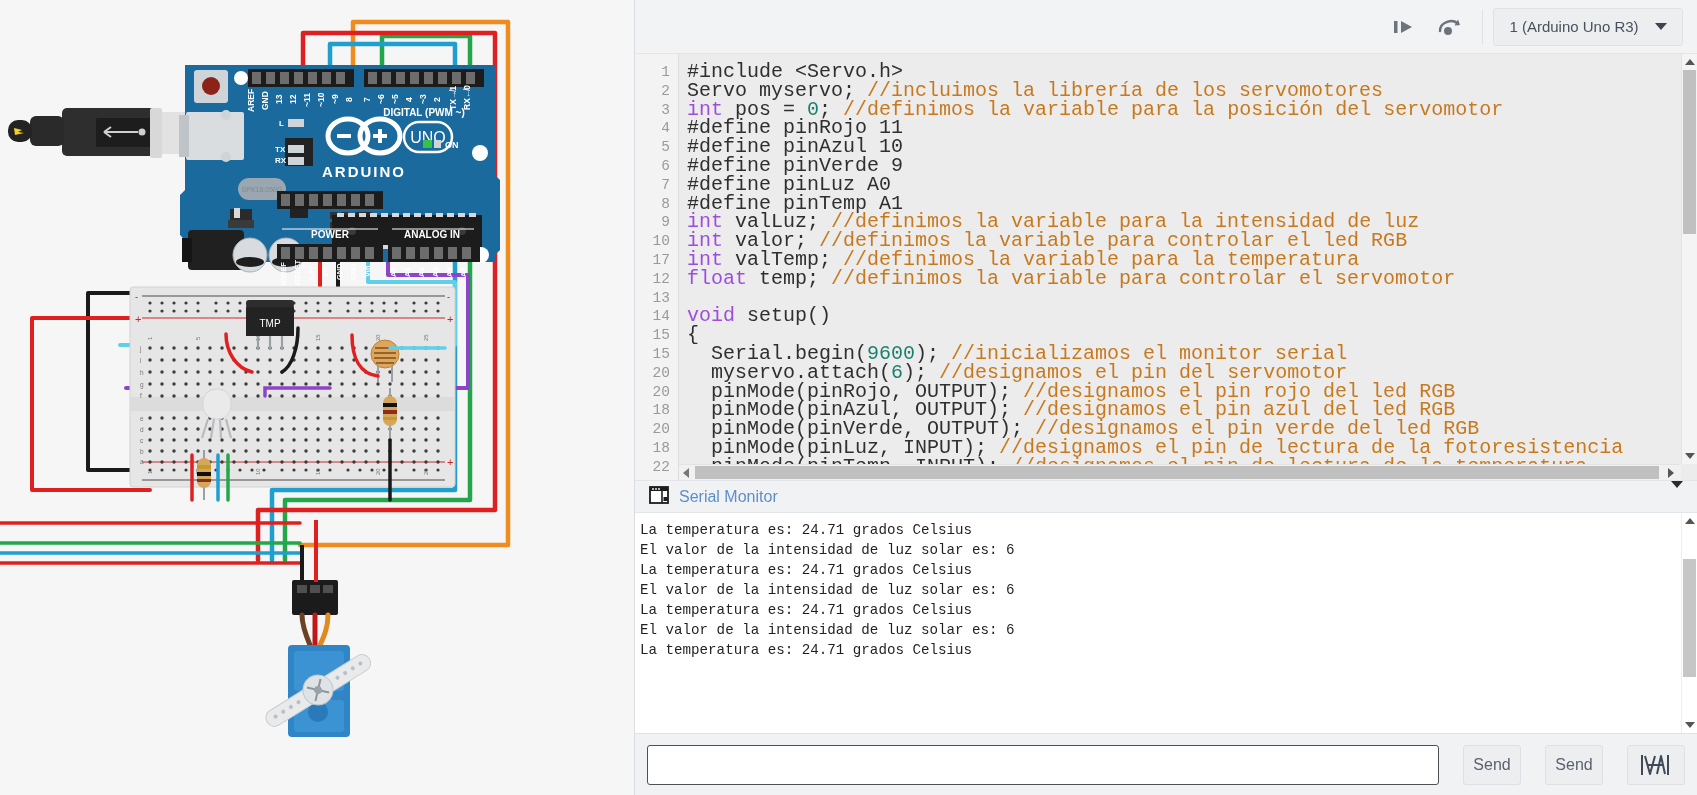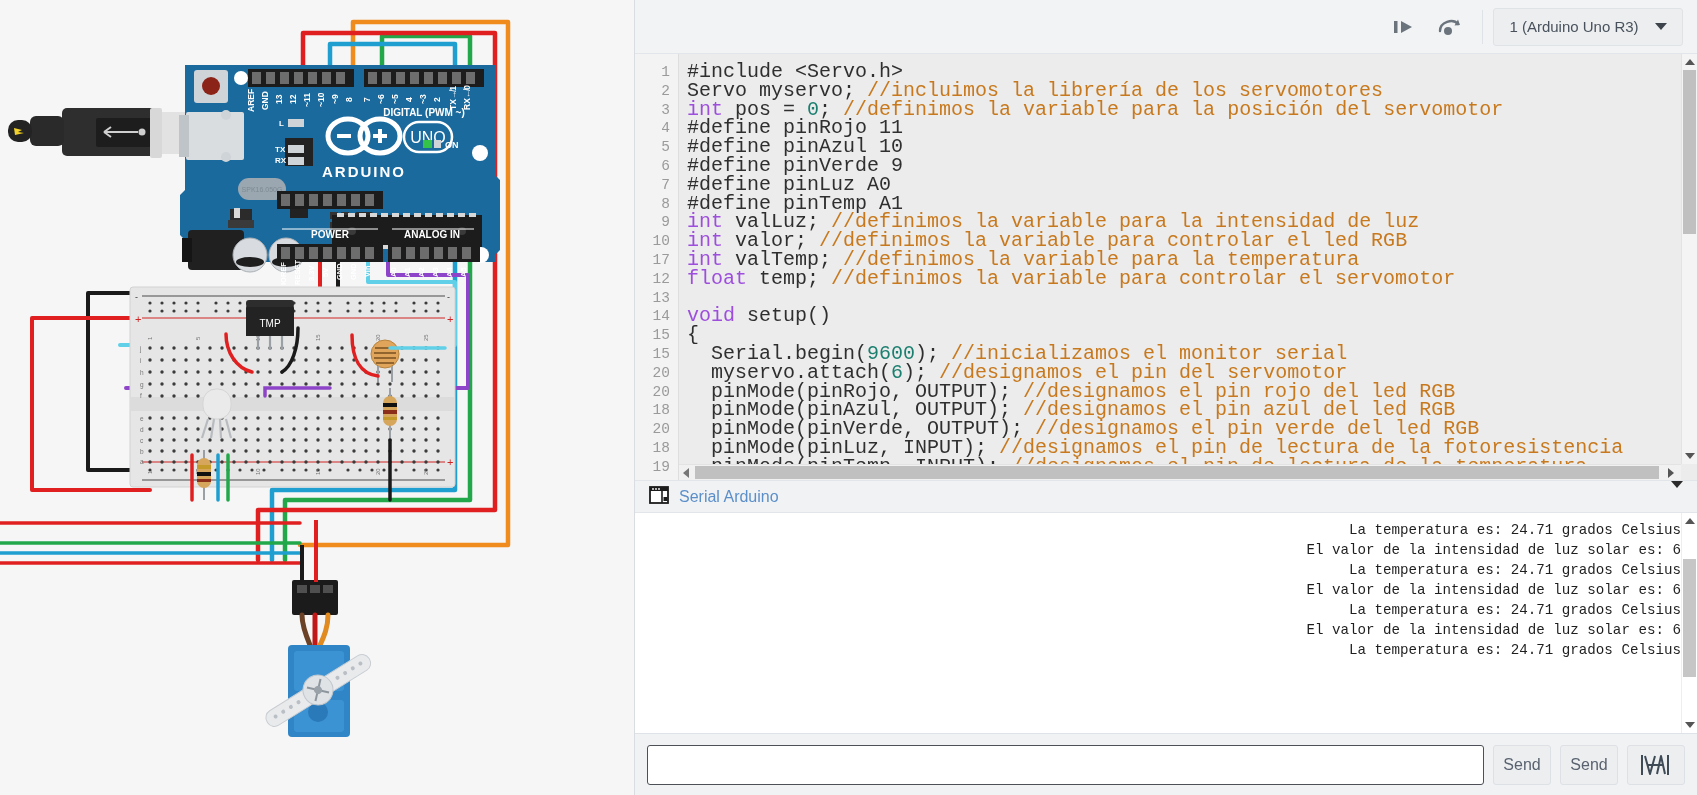--- a/index.html
+++ b/index.html
@@ -120,39 +120,38 @@
   #sm-collapse { margin-left:auto; cursor:pointer; }
   .caret-down-sm { width:0;height:0;border-left:6px solid transparent;border-right:6px solid transparent;border-top:7px solid #2b2b2b; }
 
   
   #sm-body {
     flex: 1 1 auto;
     background: #fff;
     position: relative;
     display:flex;
     overflow: hidden;
-    text-align: right;
   }
   #sm-lines {
     flex: 1 1 auto;
     padding: 7px 0 0 5px;
     font-family: "Liberation Mono", monospace;
     font-size: 14.2px; line-height: 20px;
     color: #1f1f1f;
     white-space: pre;
   }
   #sm-vscroll { flex: 0 0 16px; background:#fff; position:relative; border-left:1px solid #eee; }
   #sm-vthumb { position:absolute; left:1px; right:1px; top: 46px; height: 118px; background:#c6c6c6; }
 
   
   #sm-footer {
     flex: 0 0 62px;
     background: #f1f2f4;
     border-top: 1px solid #dfe2e6;
-    display:flex; align-items:center; gap: 9px;
+    display:flex; align-items:center; gap: 24px;
     padding: 0 12px;
   }
   #sm-input {
     flex: 1 1 auto; height: 40px;
     background: #fff;
     border: 1px solid #4d5157; border-radius: 3px;
     font-family: "Liberation Sans", sans-serif; font-size:14px;
     padding: 0 8px; color:#333;
   }
   .sm-btn {
@@ -751,21 +750,21 @@
           <div class="gline">12</div>
           <div class="gline">13</div>
           <div class="gline">14</div>
           <div class="gline">15</div>
           <div class="gline">15</div>
           <div class="gline">20</div>
           <div class="gline">20</div>
           <div class="gline">18</div>
           <div class="gline">20</div>
           <div class="gline">18</div>
-          <div class="gline">19</div>
+          <div class="gline">22</div>
           <div class="gline">23</div>
         </div>
       <div id="code-area"><div><span>#include &lt;Servo.h&gt;</span></div><div><span>Servo myservo; </span><span class="cmt">//incluimos la librería de los servomotores</span></div><div><span class="kw">int</span><span> pos = </span><span class="num">0</span><span>; </span><span class="cmt">//definimos la variable para la posición del servomotor</span></div><div><span>#define pinRojo 11</span></div><div><span>#define pinAzul 10</span></div><div><span>#define pinVerde 9</span></div><div><span>#define pinLuz A0</span></div><div><span>#define pinTemp A1</span></div><div><span class="kw">int</span><span> valLuz; </span><span class="cmt">//definimos la variable para la intensidad de luz</span></div><div><span class="kw">int</span><span> valor; </span><span class="cmt">//definimos la variable para controlar el led RGB</span></div><div><span class="kw">int</span><span> valTemp; </span><span class="cmt">//definimos la variable para la temperatura</span></div><div><span class="kw">float</span><span> temp; </span><span class="cmt">//definimos la variable para controlar el servomotor</span></div><div>&nbsp;</div><div><span class="kw">void</span><span> setup()</span></div><div><span>{</span></div><div><span>  Serial.begin(</span><span class="num">9600</span><span>); </span><span class="cmt">//inicializamos el monitor serial</span></div><div><span>  myservo.attach(</span><span class="num">6</span><span>); </span><span class="cmt">//designamos el pin del servomotor</span></div><div><span>  pinMode(pinRojo, OUTPUT); </span><span class="cmt">//designamos el pin rojo del led RGB</span></div><div><span>  pinMode(pinAzul, OUTPUT); </span><span class="cmt">//designamos el pin azul del led RGB</span></div><div><span>  pinMode(pinVerde, OUTPUT); </span><span class="cmt">//designamos el pin verde del led RGB</span></div><div><span>  pinMode(pinLuz, INPUT); </span><span class="cmt">//designamos el pin de lectura de la fotoresistencia</span></div><div><span>  pinMode(pinTemp, INPUT); </span><span class="cmt">//designamos el pin de lectura de la temperatura</span></div><div>&nbsp;</div></div>
 
       <div id="v-scroll">
         <div class="sb-arrow" style="top:0">
             <span class="tri-up"></span>
           </div>
         <div id="v-thumb"></div>
         <div class="sb-arrow" style="bottom:0">
@@ -789,21 +788,21 @@
         <svg width="20" height="18" viewBox="0 0 20 18">
           <rect x="1" y="1" width="18" height="16" fill="#fff" stroke="#1c1c1c" stroke-width="1.8"></rect>
           <rect x="1" y="1" width="18" height="4" fill="#1c1c1c"></rect>
           <circle cx="4" cy="3" r="0.9" fill="#fff"></circle>
             <circle cx="7" cy="3" r="0.9" fill="#fff"></circle>
             <circle cx="10" cy="3" r="0.9" fill="#fff"></circle>
           <line x1="13" y1="5" x2="13" y2="17" stroke="#1c1c1c" stroke-width="1.6"></line>
           <rect x="14.5" y="11" width="4" height="4" fill="#1c1c1c"></rect>
         </svg>
       </span>
-      <span id="sm-title">Serial Arduino</span>
+      <span id="sm-title">Serial Monitor</span>
       <span id="sm-collapse"><span class="caret-down-sm"></span></span>
     </div>
 
     <div id="sm-body">
       <div id="sm-lines"><div>La temperatura es: 24.71 grados Celsius</div><div>El valor de la intensidad de luz solar es: 6</div><div>La temperatura es: 24.71 grados Celsius</div><div>El valor de la intensidad de luz solar es: 6</div><div>La temperatura es: 24.71 grados Celsius</div><div>El valor de la intensidad de luz solar es: 6</div><div>La temperatura es: 24.71 grados Celsius</div></div>
       <div id="sm-vscroll">
         <div class="sb-arrow" style="top:0">
             <span class="tri-up"></span>
           </div>
         <div id="sm-vthumb"></div>

